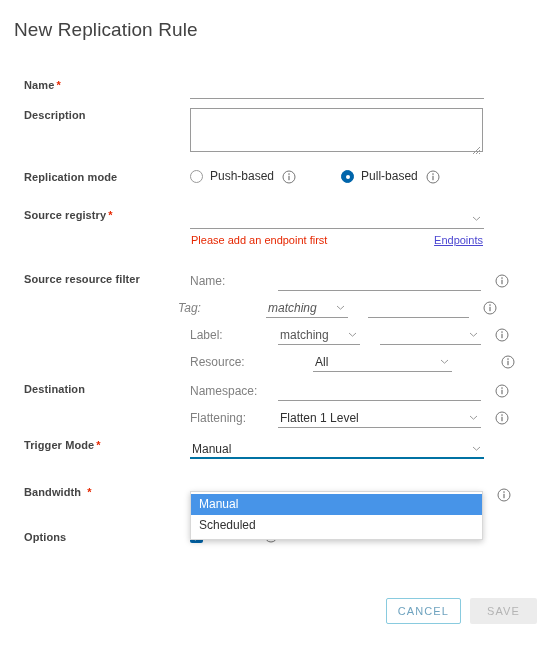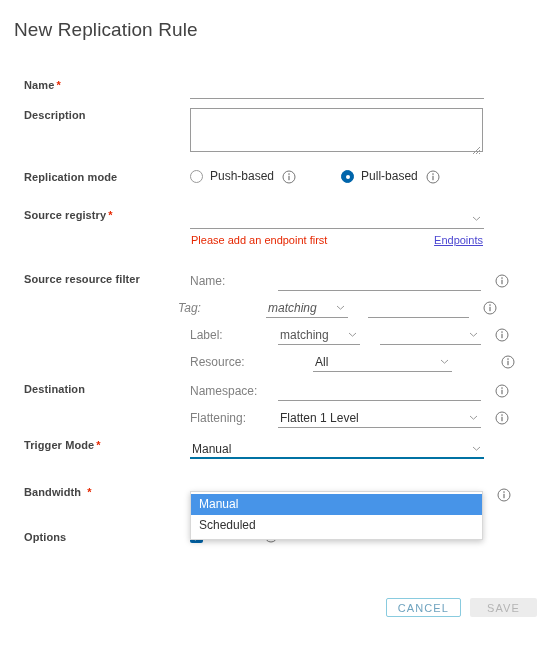--- a/index.html
+++ b/index.html
@@ -219,21 +219,21 @@
   }
 
   .buttons {
     position: absolute;
     right: 12px;
     top: 598px;
     display: flex;
     gap: 9px;
   }
   .btn {
-    height: 19px;
+    height: 26px;
     min-width: 67px;
     font-size: 11px;
     letter-spacing: 1.1px;
     font-family: "Liberation Sans", sans-serif;
     text-transform: uppercase;
     background: transparent;
     cursor: pointer;
     padding: 0 11px;
     box-sizing: border-box;
     border-radius: 2px;

